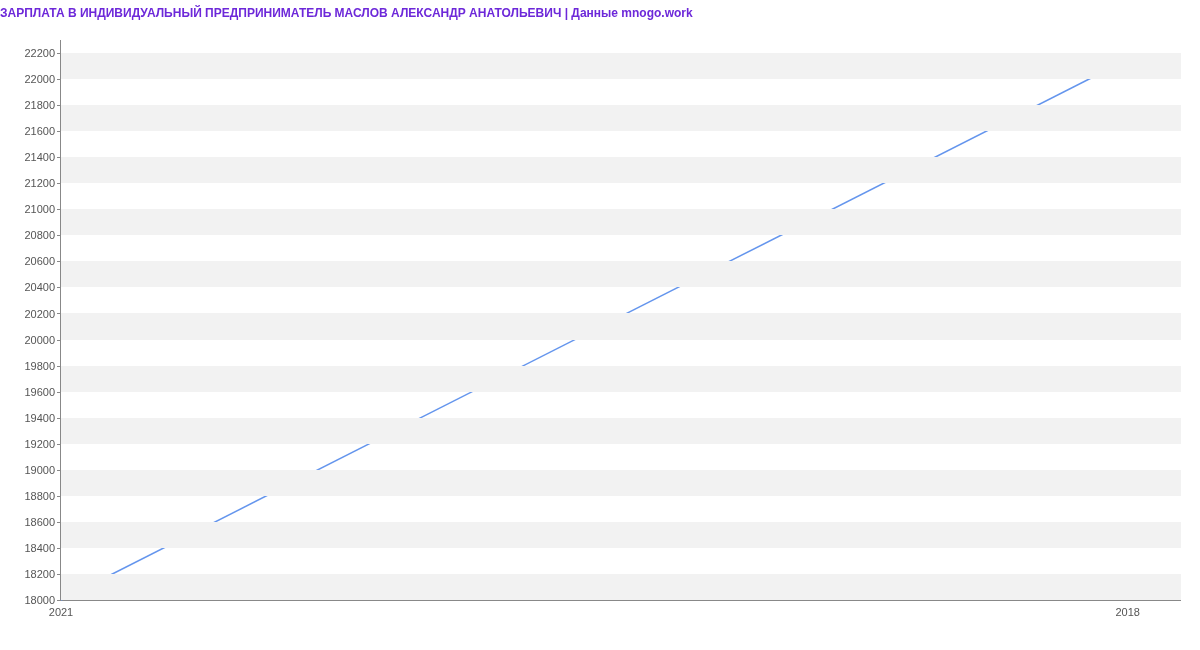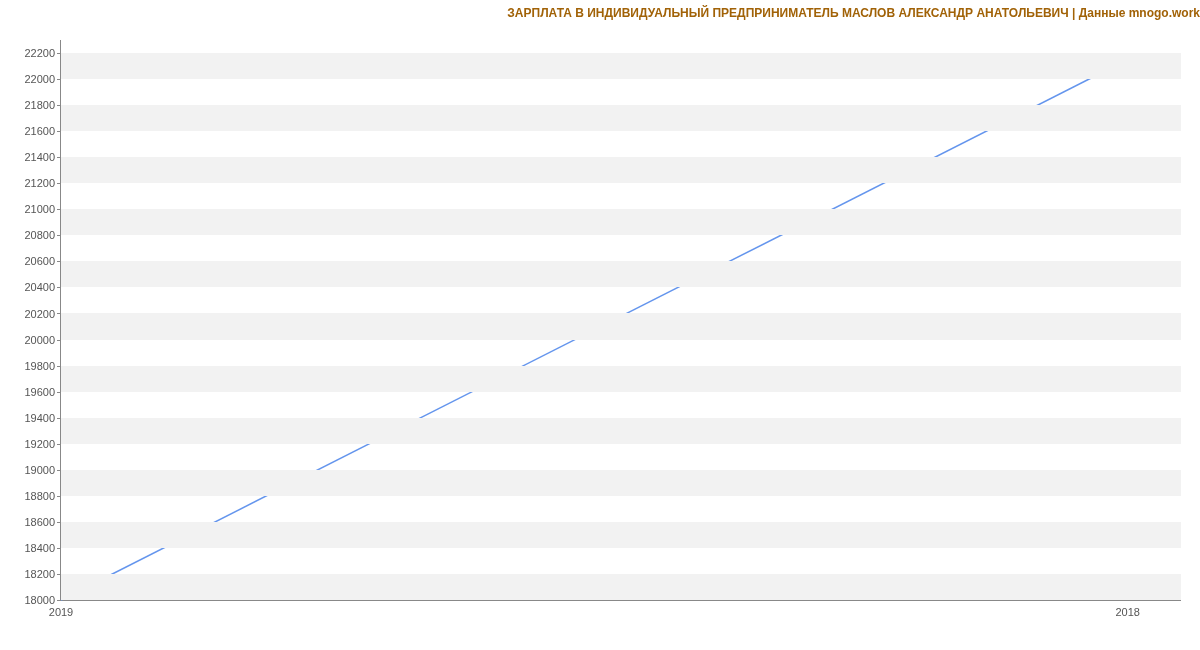--- a/index.html
+++ b/index.html
@@ -14,24 +14,24 @@
   .chart-wrap {
     position: relative;
     width: 1200px;
     height: 650px;
   }
   .title {
     position: absolute;
     top: 6px;
     left: 0;
     right: 0;
-    text-align: right;
+    text-align: left;
     font-size: 12px;
     font-weight: bold;
-    color: #a16207;
+    color: #6d28d9;
   }
   .plot {
     position: absolute;
     left: 60px;
     top: 40px;
     width: 1120px;
     height: 560px;
     border-left: 1px solid #888;
     border-bottom: 1px solid #888;
     overflow: visible;
@@ -137,16 +137,16 @@
       <div class="ytick" style="bottom: 442.791px;">21400</div>
       <div class="ytick-mark" style="top: 117.209px;"></div>
       <div class="ytick" style="bottom: 468.837px;">21600</div>
       <div class="ytick-mark" style="top: 91.1628px;"></div>
       <div class="ytick" style="bottom: 494.884px;">21800</div>
       <div class="ytick-mark" style="top: 65.1163px;"></div>
       <div class="ytick" style="bottom: 520.93px;">22000</div>
       <div class="ytick-mark" style="top: 39.0698px;"></div>
       <div class="ytick" style="bottom: 546.977px;">22200</div>
       <div class="ytick-mark" style="top: 13.0233px;"></div>
-      <div class="xtick" style="left: 0px;">2019</div>
+      <div class="xtick" style="left: 0px;">2021</div>
       <div class="xtick" style="left: 1066.67px;">2018</div>
     </div>
 </div>
 
 </body></html>

